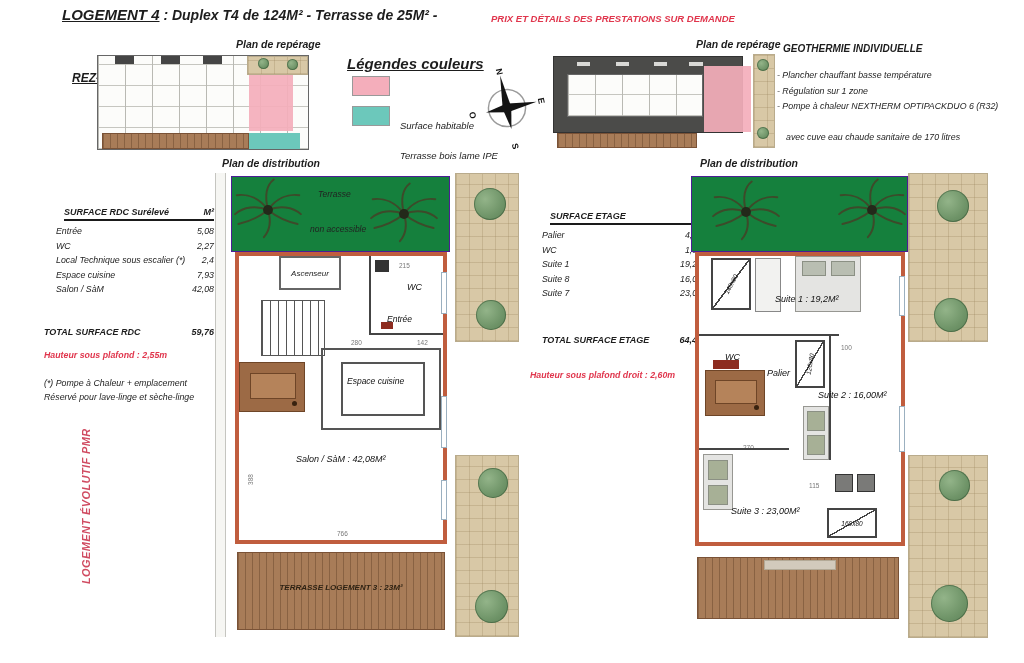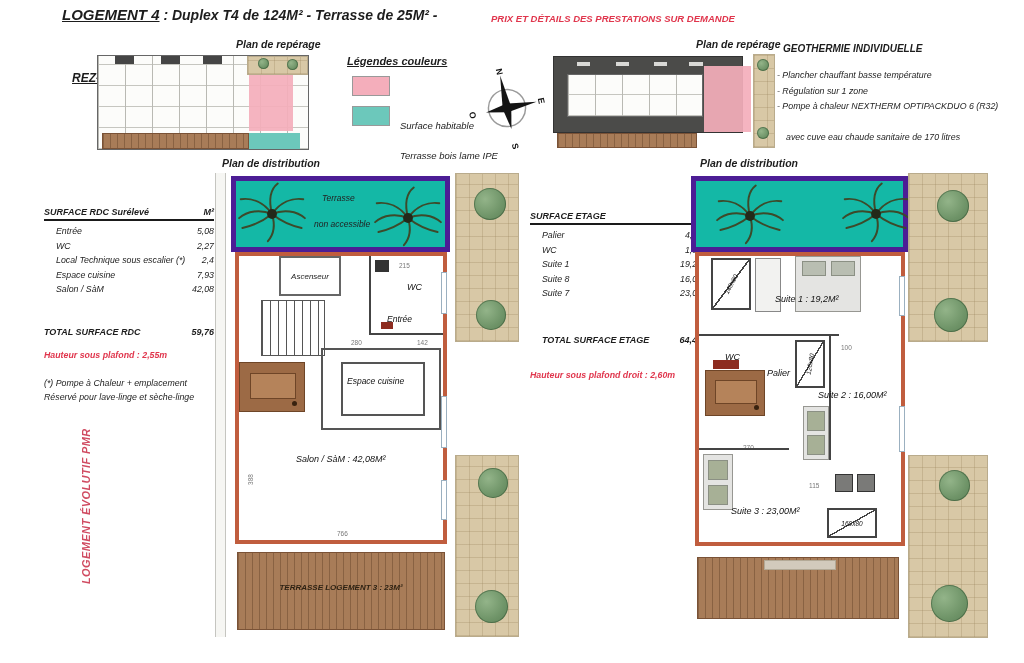--- a/index.html
+++ b/index.html
@@ -26,44 +26,44 @@
   .tb-body { position:absolute; border:1px solid #666; background:#fcfcfa; }
   .tb-lines { position:absolute; inset:0;
     background-image:repeating-linear-gradient(90deg,#b9b9b3 0 1px,transparent 1px 27px),
                      repeating-linear-gradient(0deg,#c6c6c0 0 1px,transparent 1px 21px); }
   .tb-roof { position:absolute; background:#454545; }
   .tb-dash { position:absolute; background:#d9d9d6; }
   .pinkfill { background:#f4aebb; opacity:.92; }
   .tealfill { background:#6cc8bb; }
 
   
-  .legend-title { position:absolute; left:347px; top:55px; font-style:italic; font-weight:bold; font-size:11px; text-decoration:underline; }
+  .legend-title { position:absolute; left:347px; top:55px; font-style:italic; font-weight:bold; font-size:15px; text-decoration:underline; }
   .swatch { position:absolute; width:38px; height:20px; border:1px solid #999; }
   .legend-label { position:absolute; font-style:italic; font-size:9.5px;margin-top:40px; }
 
   
   .geo-title { position:absolute; left:783px; top:43px; font-style:italic; font-weight:bold; font-size:10px; }
   .geo-list { position:absolute; left:777px; top:68px; width:246px; font-style:italic; font-size:8.8px; line-height:15.5px; }
   .geo-line.cont { padding-left:9px;margin-top:15px; }
 
   
   .tbl { position:absolute; font-style:italic; }
-  .tbl-head { display:flex; justify-content:space-between; border-bottom:2px solid #1a1a1a; padding-bottom:2px; font-weight:bold; font-size:9px; }
+  .tbl-head { display:flex; justify-content:space-between; border-bottom:2px solid #1a1a1a; padding-bottom:2px; font-weight:bold; font-size:9px;margin-left:20px; }
   .tbl-rows { padding-left:12px; padding-top:3px; }
   .tbl-row { display:flex; justify-content:space-between; font-size:8.8px; line-height:14.5px; white-space:nowrap; }
   .tbl-total { display:flex; justify-content:space-between; font-weight:bold; font-size:9px; }
   .tbl-note { font-weight:bold; font-size:8.8px; color:#e0364d; }
   .tbl-foot { font-size:8.8px; line-height:14px; }
 
   .pmr { position:absolute; left:80px; top:584px; transform:rotate(-90deg); transform-origin:0 0;
          font-style:italic; font-weight:bold; font-size:11px; letter-spacing:.4px; color:#d04b61; white-space:nowrap; }
 
   
   .plan { position:absolute; }
-  .band { position:absolute; background:#14b8a6; border:5px solid #4c1d95; }
+  .band { position:absolute; background:#15803d; border:1px solid #4c1d95; }
   .band-label { position:absolute; font-style:italic; font-size:8.5px; color:#222; white-space:nowrap; }
   .unit { position:absolute; background:#fff; border:4px solid #c05d3e; }
   .wall-v { position:absolute; background:#444; width:2px; }
   .wall-h { position:absolute; background:#444; height:2px; }
   .room { position:absolute; }
   .room-label { position:absolute; font-style:italic; font-size:8.5px; white-space:nowrap; color:#111; }
   .dim { position:absolute; font-size:6.5px; color:#777; white-space:nowrap; }
   .stairs { position:absolute; border:1px solid #555; background:#fff;
     background-image:repeating-linear-gradient(90deg,#555 0 1px,transparent 1px 8px); }
   .wstair { position:absolute; background:#9c6a45; border:1px solid #6e4527; }
@@ -280,26 +280,26 @@
     <div class="neighbor" style="left:-13px;top:2px;width:11px;height:464px"></div>
 
     <div class="band" style="left:3px;top:5px;width:219px;height:76px">
       <svg class="palm" style="left:-8px;top:-4px" viewBox="-45 -45 90 90">
           <use href="#palm"></use>
         </svg>
       <svg class="palm" style="left:128px;top:0" viewBox="-45 -45 90 90">
           <use href="#palm"></use>
         </svg>
       <div class="band-label" style="left:86px;top:12px">Terrasse</div>
-      <div class="band-label" style="left:78px;top:38px">non accessible</div>
+      <div class="band-label" style="left:78px;top:47px">non accessible</div>
     </div>
 
     <div class="unit" style="left:7px;top:81px;width:212px;height:292px">
 
-      <div class="elev" style="left:40px;top:0;width:62px;height:40px">
+      <div class="elev" style="left:40px;top:0;width:62px;height:34px">
         <span class="it" style="font-size:8px">Ascenseur</span>
       </div>
       <div class="stairs" style="left:22px;top:44px;width:64px;height:56px"></div>
 
       <div class="room" style="left:130px;top:0;width:74px;height:79px;border-left:2px solid #444;border-bottom:2px solid #444">
         <div class="darkbox" style="left:4px;top:4px;width:14px;height:12px"></div>
         <div class="dim" style="left:28px;top:6px">215</div>
         <div class="room-label" style="left:36px;top:26px;font-size:9px">WC</div>
         <div class="redmark" style="left:10px;top:66px;width:12px;height:7px"></div>
       </div>

